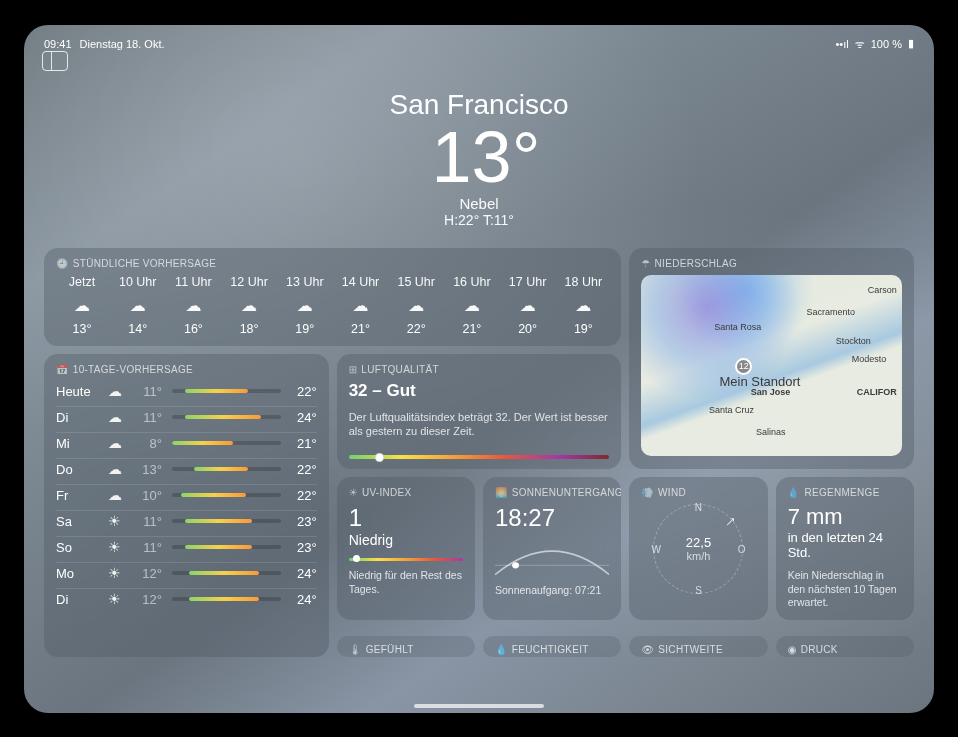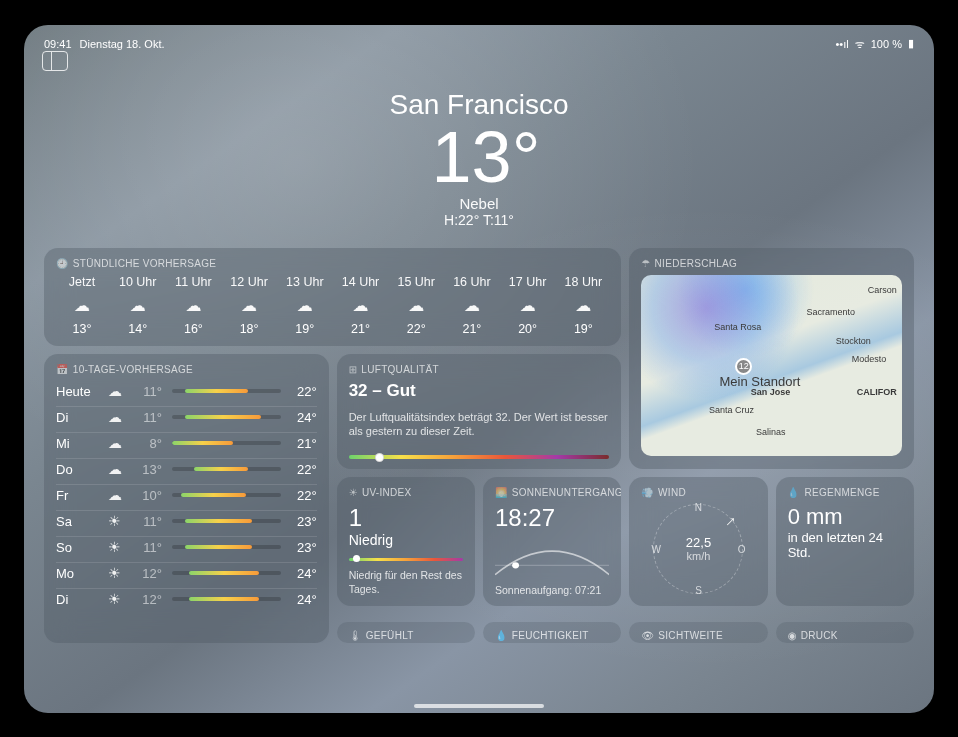--- a/index.html
+++ b/index.html
@@ -561,22 +561,23 @@
               <div class="u">km/h</div>
             </div>
           </div>
         </div>
 
         <div class="card small rain" style="grid-column:6;">
           <div class="card-title">
               <span class="ic">💧</span>
               <span>REGENMENGE</span>
             </div>
-          <div class="val">0 mm</div>
+          <div class="val">7 mm</div>
           <div class="lab">in den letzten 24 Std.</div>
+          <div class="desc">Kein Niederschlag in den nächsten 10 Tagen erwartet.</div>
         </div>
 
         <div style="grid-column:3 / span 4;">
           <div class="peek-row">
             <div class="peek">
                 <span>🌡</span>
                 <span>GEFÜHLT</span>
               </div>
             <div class="peek">
                 <span>💧</span>

